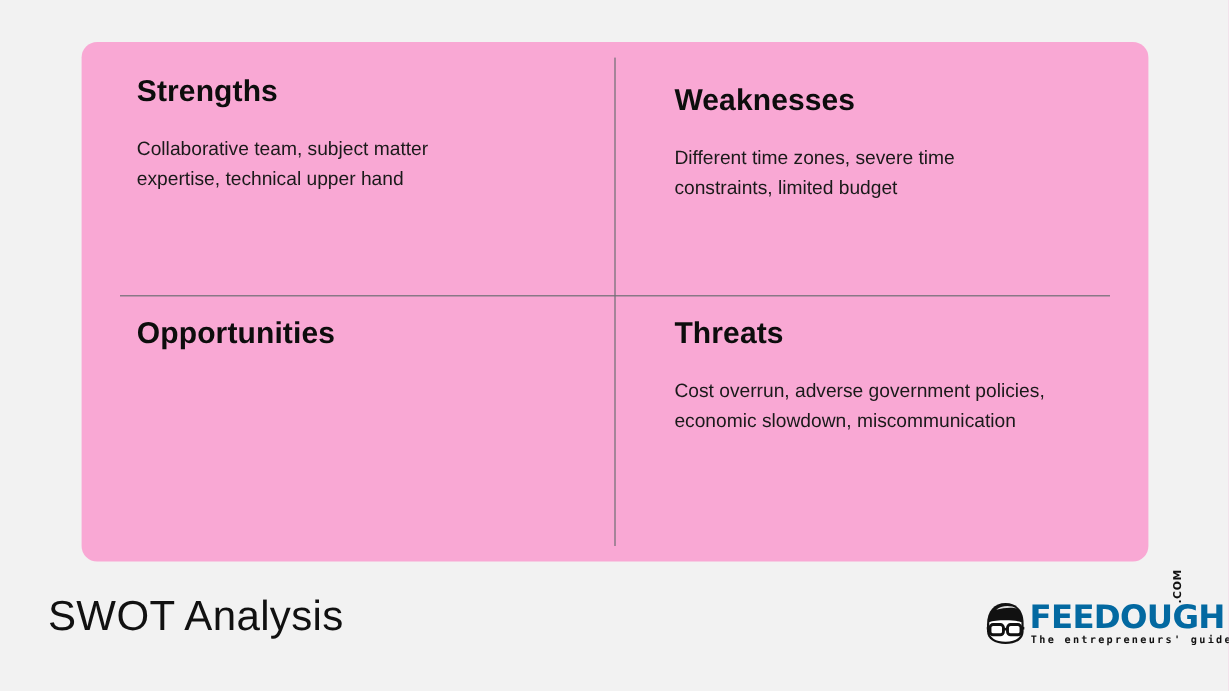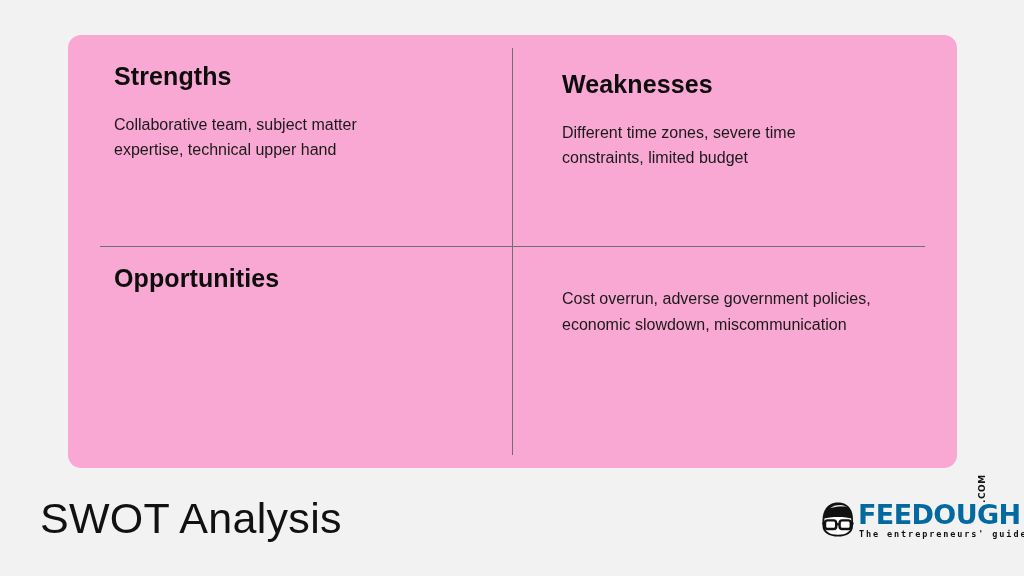--- a/index.html
+++ b/index.html
@@ -75,21 +75,21 @@
   .q-weaknesses .quadrant-body { max-width: 290px; }
   .q-strengths .quadrant-body { max-width: 310px; }
   .q-opportunities .quadrant-body { max-width: 300px; }
 
   
   .page-title {
     position: absolute;
     left: 40px;
     top: 495px;
     margin: 0;
-    font-size: 43px;
+    font-size: 35px;
     font-weight: 400;
     color: #111111;
     letter-spacing: 0.3px;
     line-height: 1.1;
   }
 
   
   .logo {
     position: absolute;
     left: 818px;
@@ -158,20 +158,21 @@
   <div class="quadrant q-weaknesses">
     <h2 class="quadrant-heading">Weaknesses</h2>
     <p class="quadrant-body">Different time zones, severe time constraints, limited budget</p>
   </div>
 
   <div class="quadrant q-opportunities">
     <h2 class="quadrant-heading">Opportunities</h2>
   </div>
 
   <div class="quadrant q-threats">
+    <h2 class="quadrant-heading">Threats</h2>
     <p class="quadrant-body">Cost overrun, adverse government policies, economic slowdown, miscommunication</p>
   </div>
 
 </div>
 
 <h1 class="page-title">SWOT Analysis</h1>
 
 <div class="logo">
 
   <span class="logo-mark">

